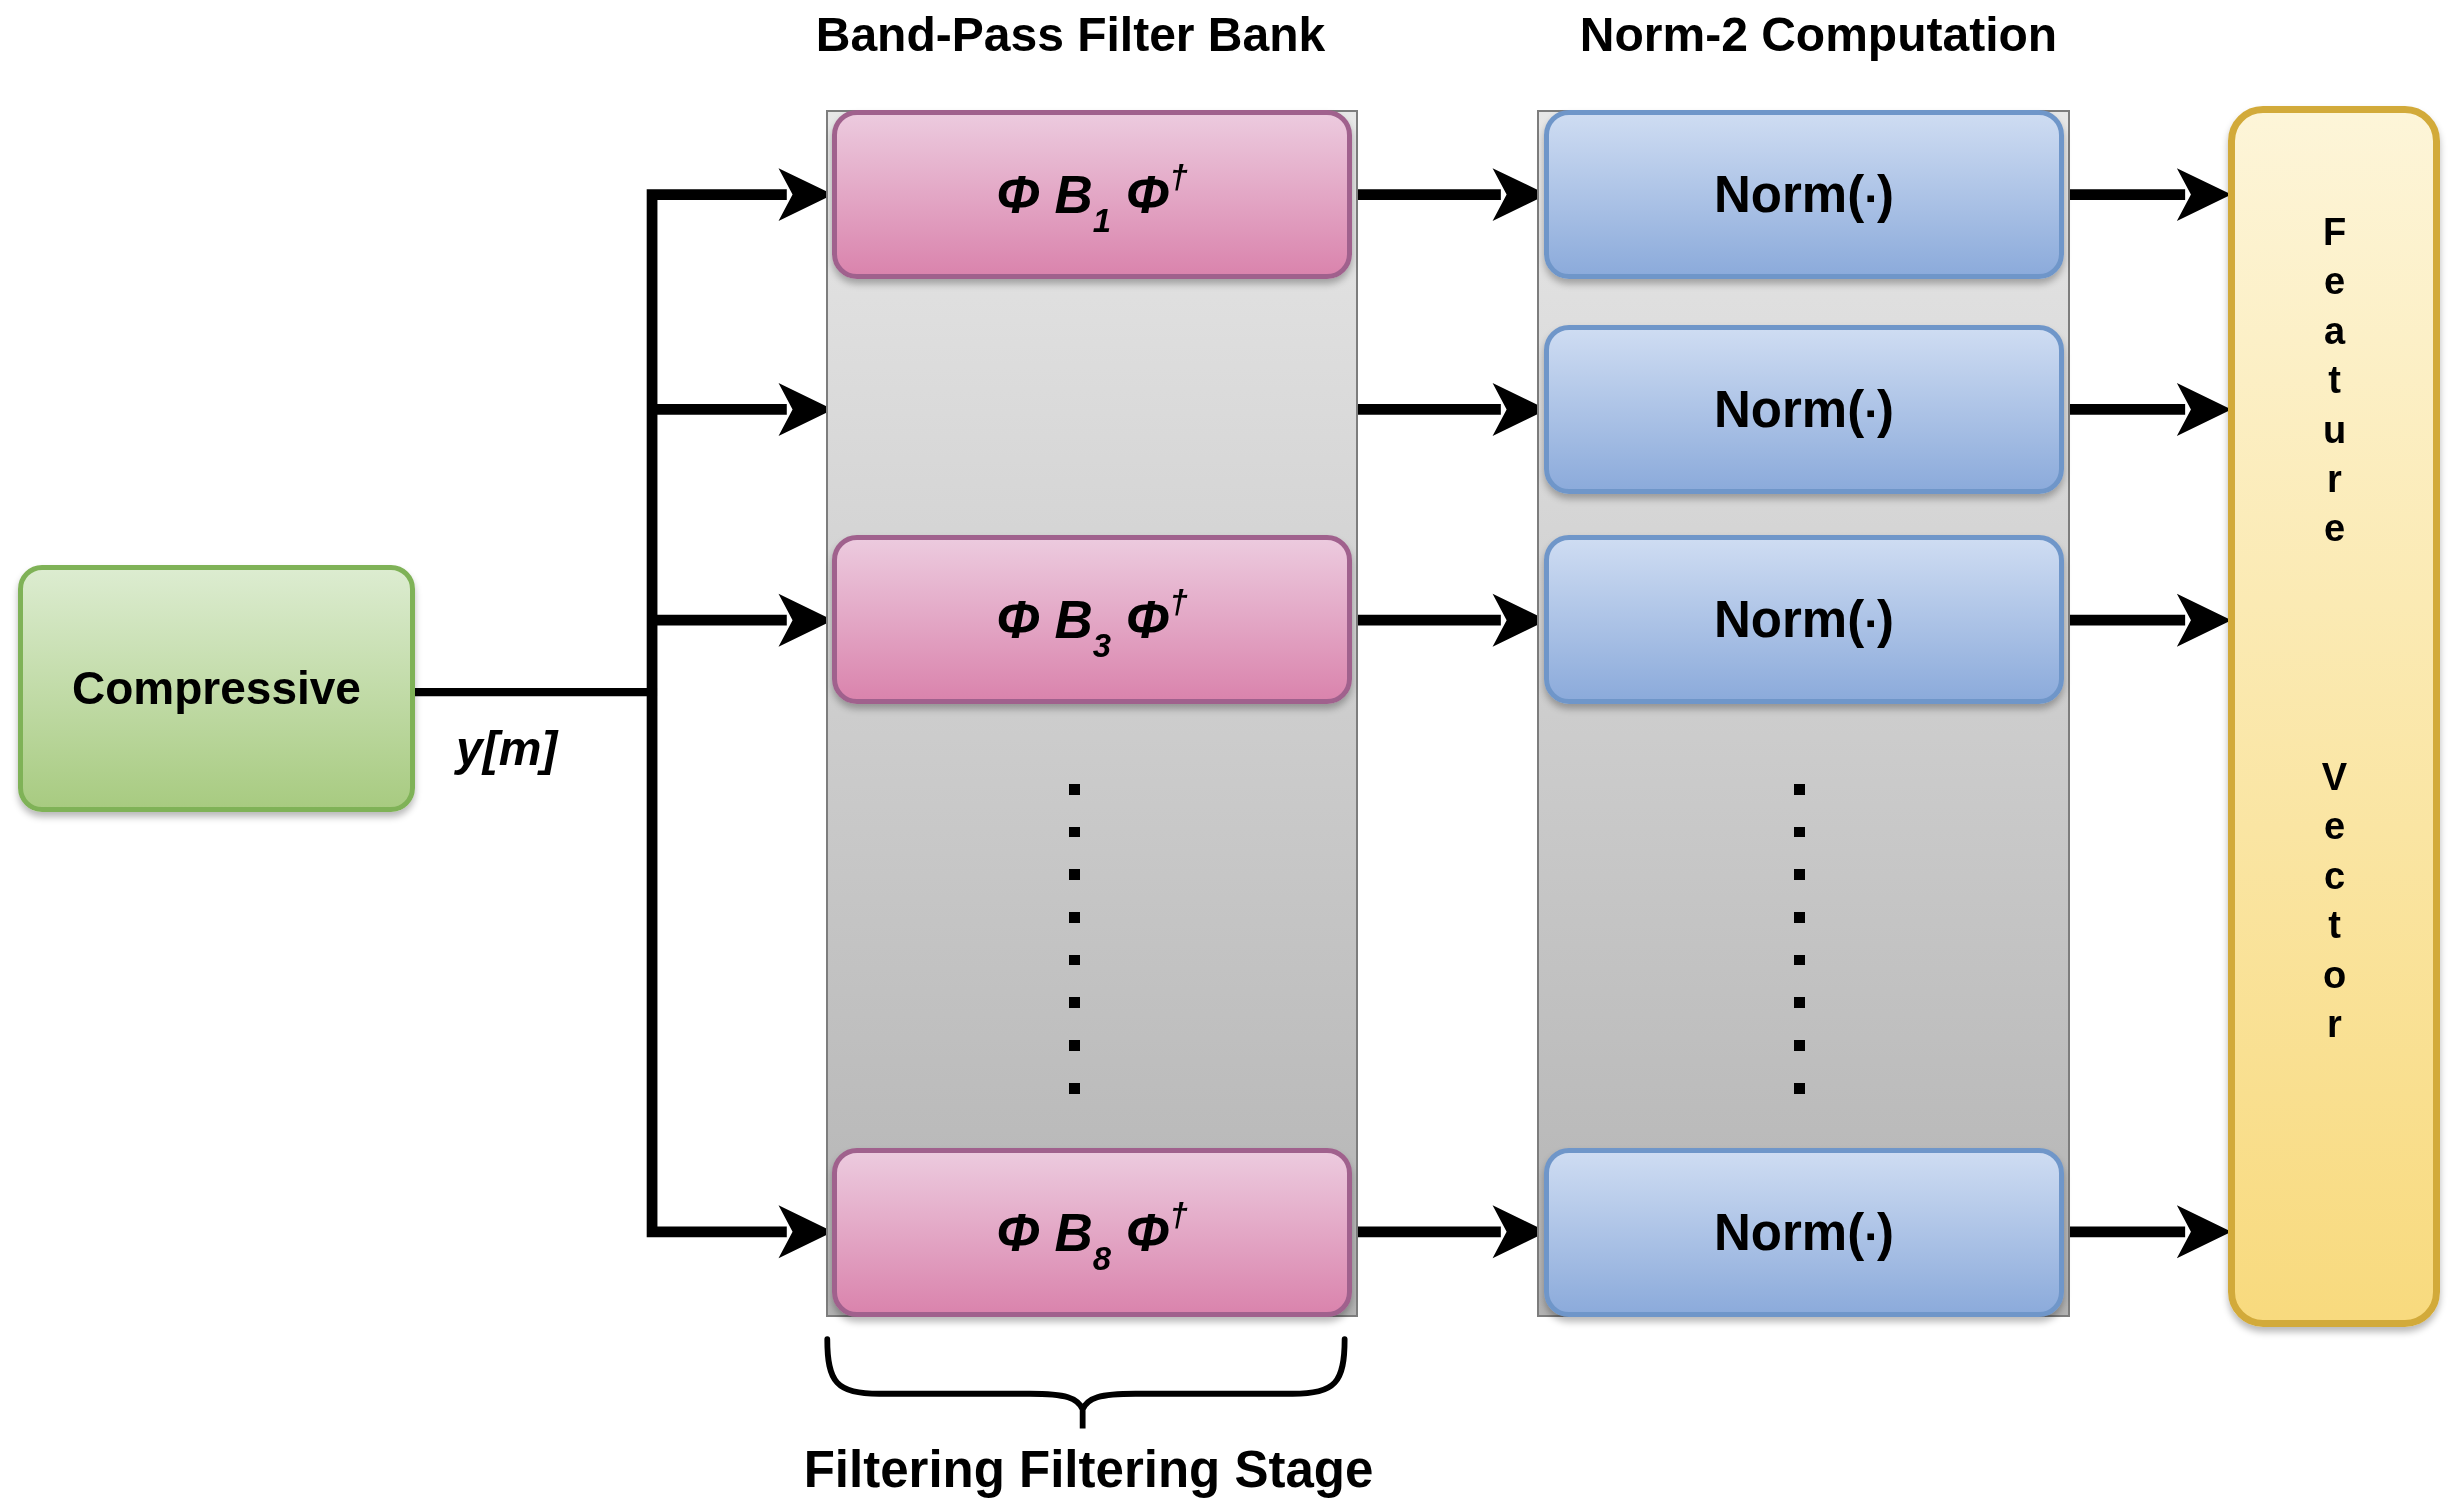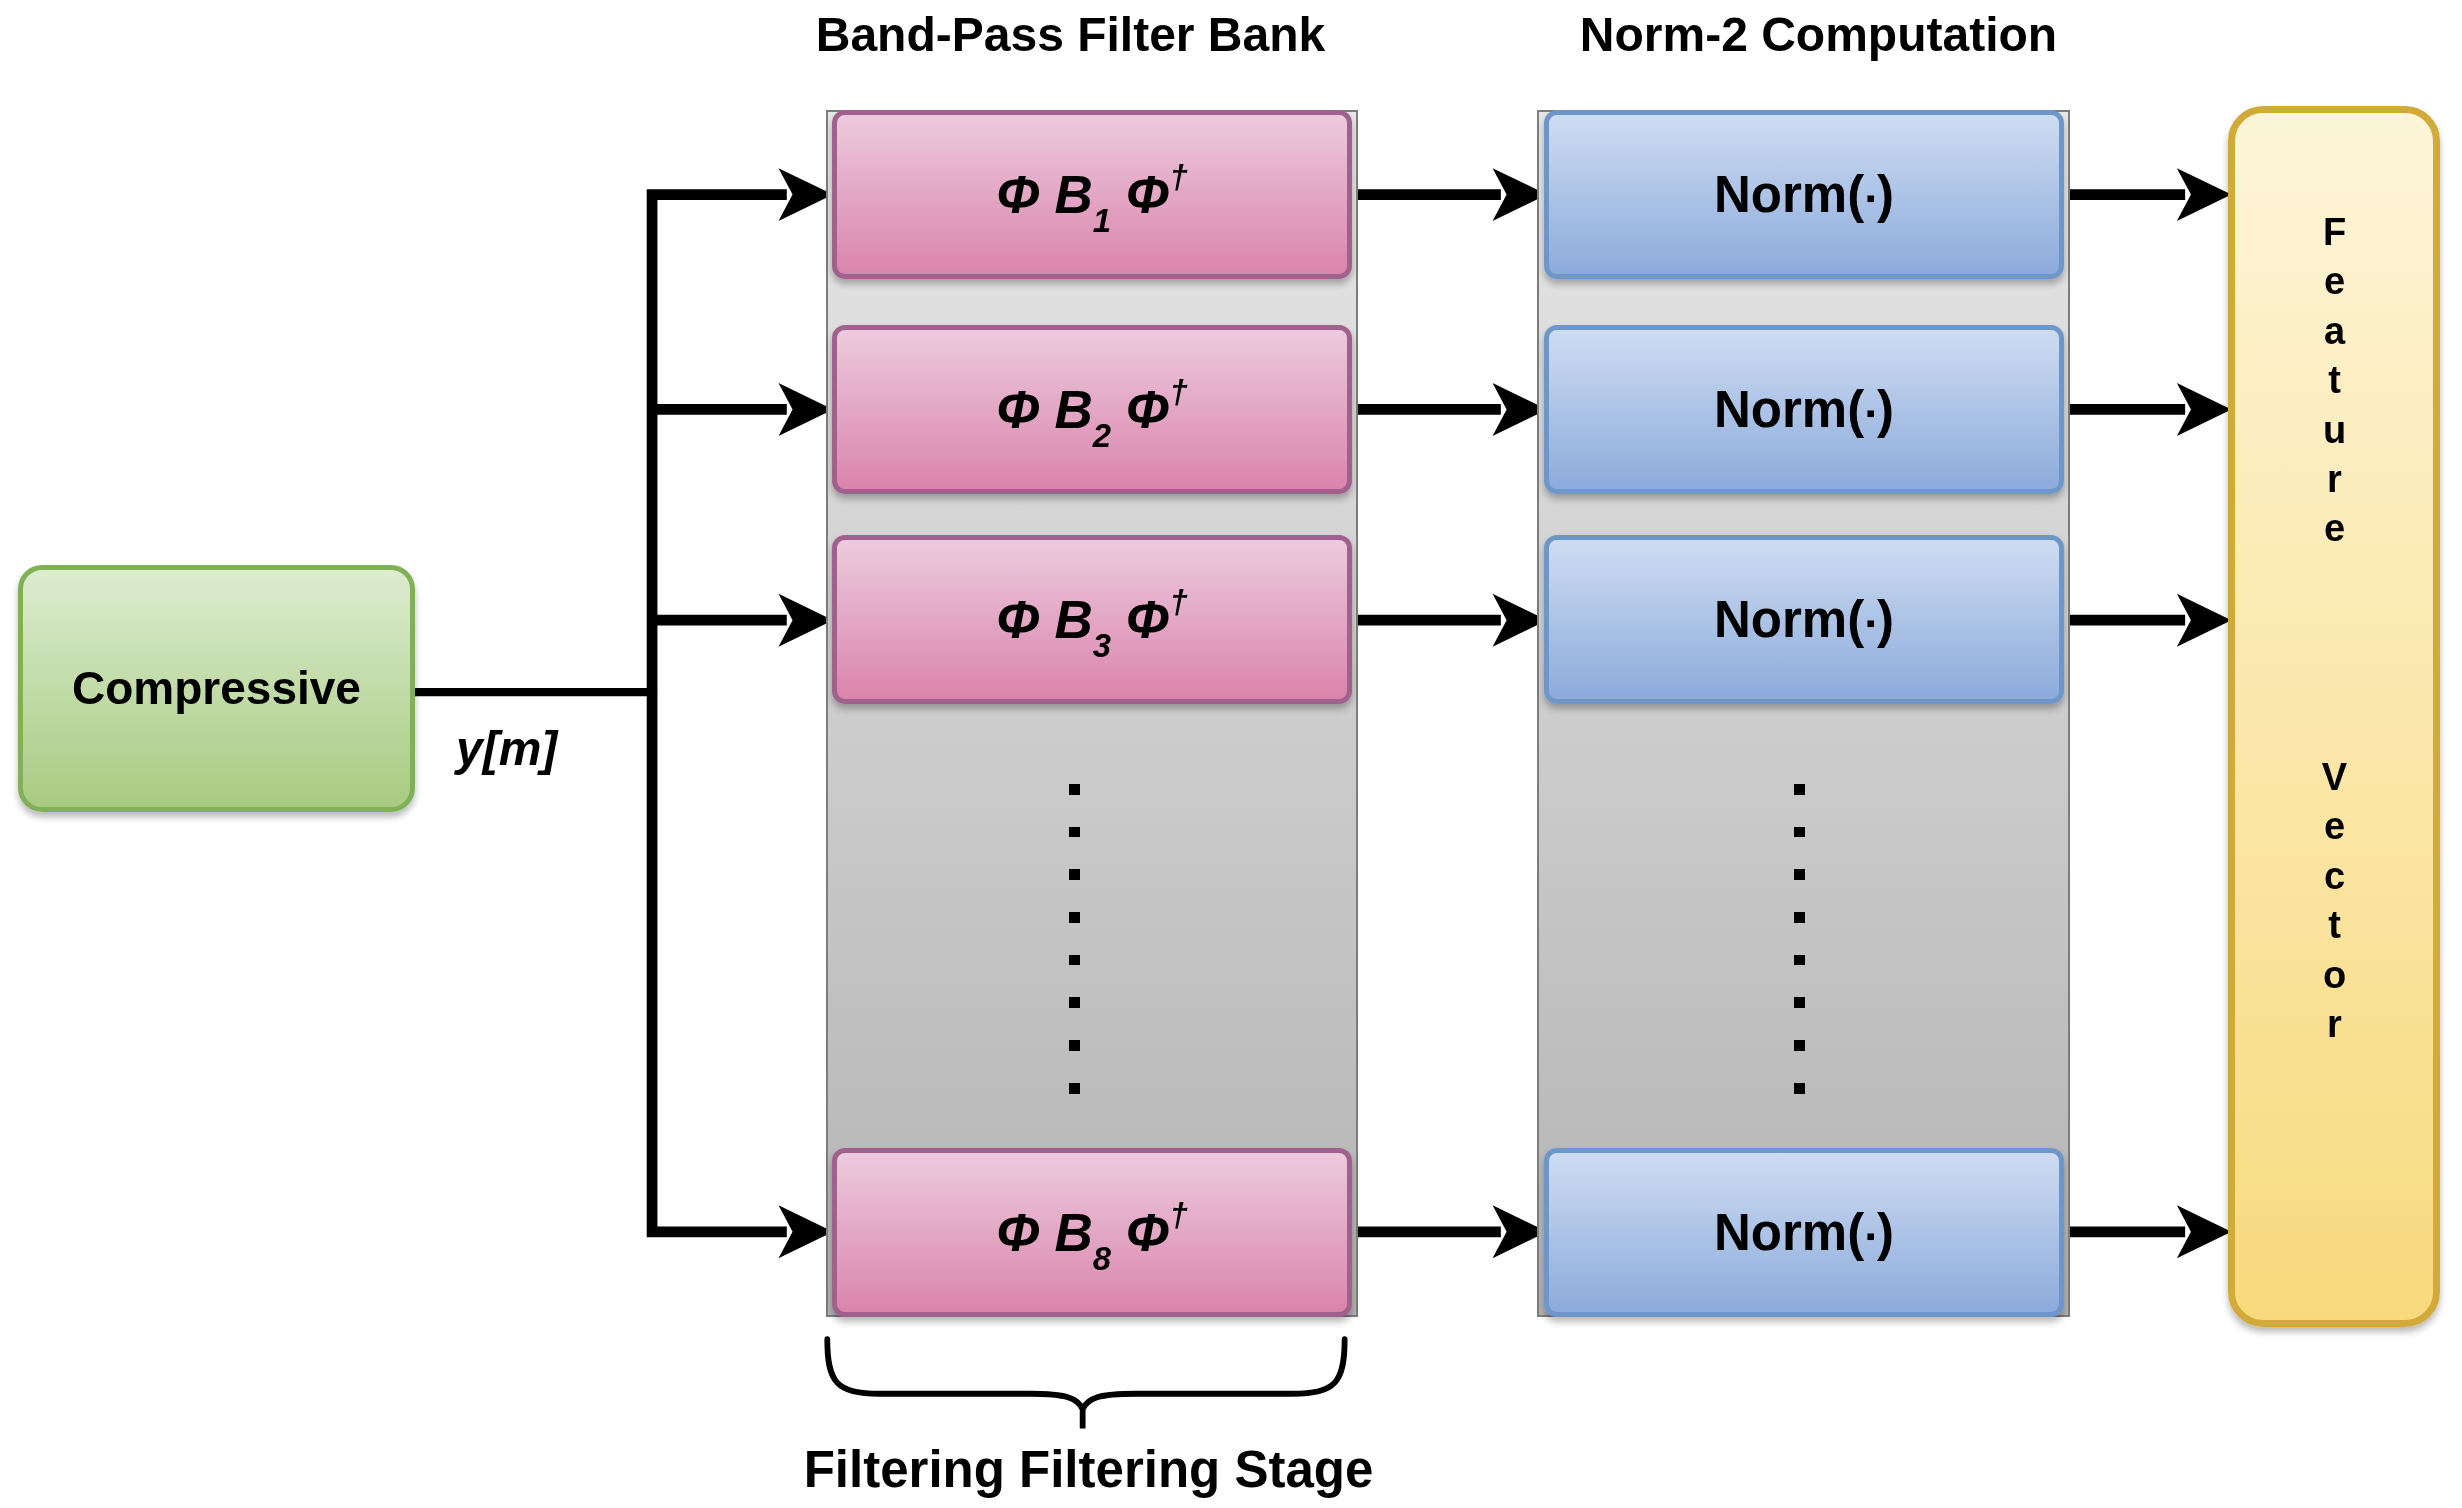--- a/index.html
+++ b/index.html
@@ -18,21 +18,21 @@
   
   .stage-col{
     position:absolute;top:110px;width:532px;height:1207px;z-index:2;
     background:linear-gradient(180deg,var(--gray_top,#e7e7e7) 0%,var(--gray_bottom,#b3b3b3) 100%);
     border:2.5px solid var(--gray_border,#7d7d7d);box-sizing:border-box;
   }
 
   
   .pbox{
     position:absolute;width:520px;height:169px;z-index:3;box-sizing:border-box;
-    border-radius:13px;display:flex;align-items:center;justify-content:center;
+    border-radius:25px;display:flex;align-items:center;justify-content:center;
     box-shadow:0 5px 7.4px rgba(0,0,0,0.28);
   }
   .pink{
     background:linear-gradient(180deg,var(--pink_top,#eccade) 0%,var(--pink_bottom,#da84ad) 100%);
     border:5.8px solid var(--pink_border,#a0618d);
     font-size:53px;font-weight:bold;font-style:italic;
   }
   .blue{
     background:linear-gradient(180deg,var(--blue_top,#cedcf2) 0%,var(--blue_bottom,#8cabdb) 100%);
     border:5.8px solid var(--blue_border,#6f96c9);
@@ -133,23 +133,20 @@
   <div class="stage-col" style="left:1537px;width:533px;"></div>
 
   <div class="source">
     <span>Compressive</span>
   </div>
   <div class="signal-label">y[m]</div>
 
   <div class="pbox pink c-pink r1">
     <span><span>Φ B</span><sub>1</sub><span> Φ</span><sup>†</sup></span>
   </div>
-  <div class="pbox pink c-pink r2">
-    <span><span>Φ B</span><sub>2</sub><span> Φ</span><sup>†</sup></span>
-  </div>
   <div class="pbox pink c-pink r3">
     <span><span>Φ B</span><sub>3</sub><span> Φ</span><sup>†</sup></span>
   </div>
   <div class="pbox pink c-pink r8">
     <span><span>Φ B</span><sub>8</sub><span> Φ</span><sup>†</sup></span>
   </div>
 
   <div class="pbox blue c-blue r1">
     <span><span>Norm(</span><span class="norm-dot">▪</span><span>)</span></span>
   </div>

